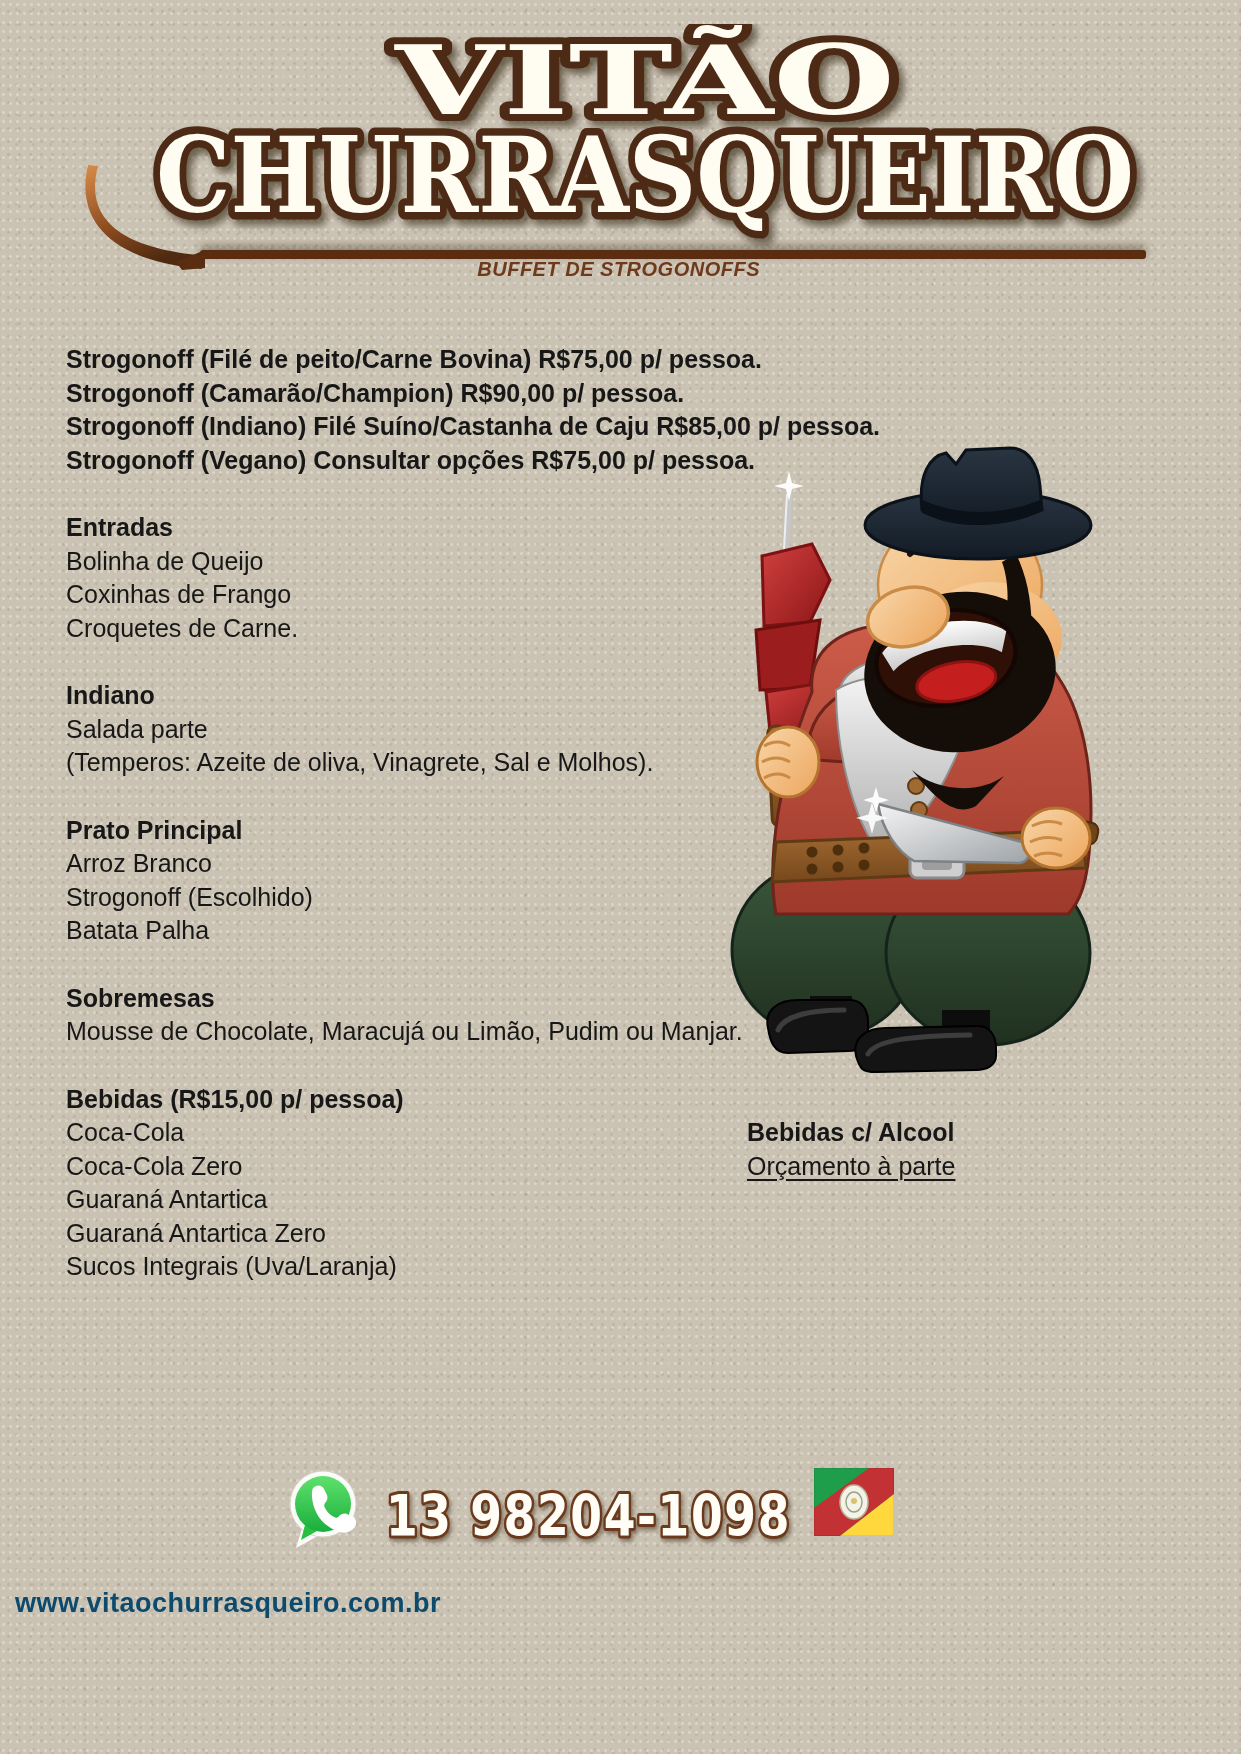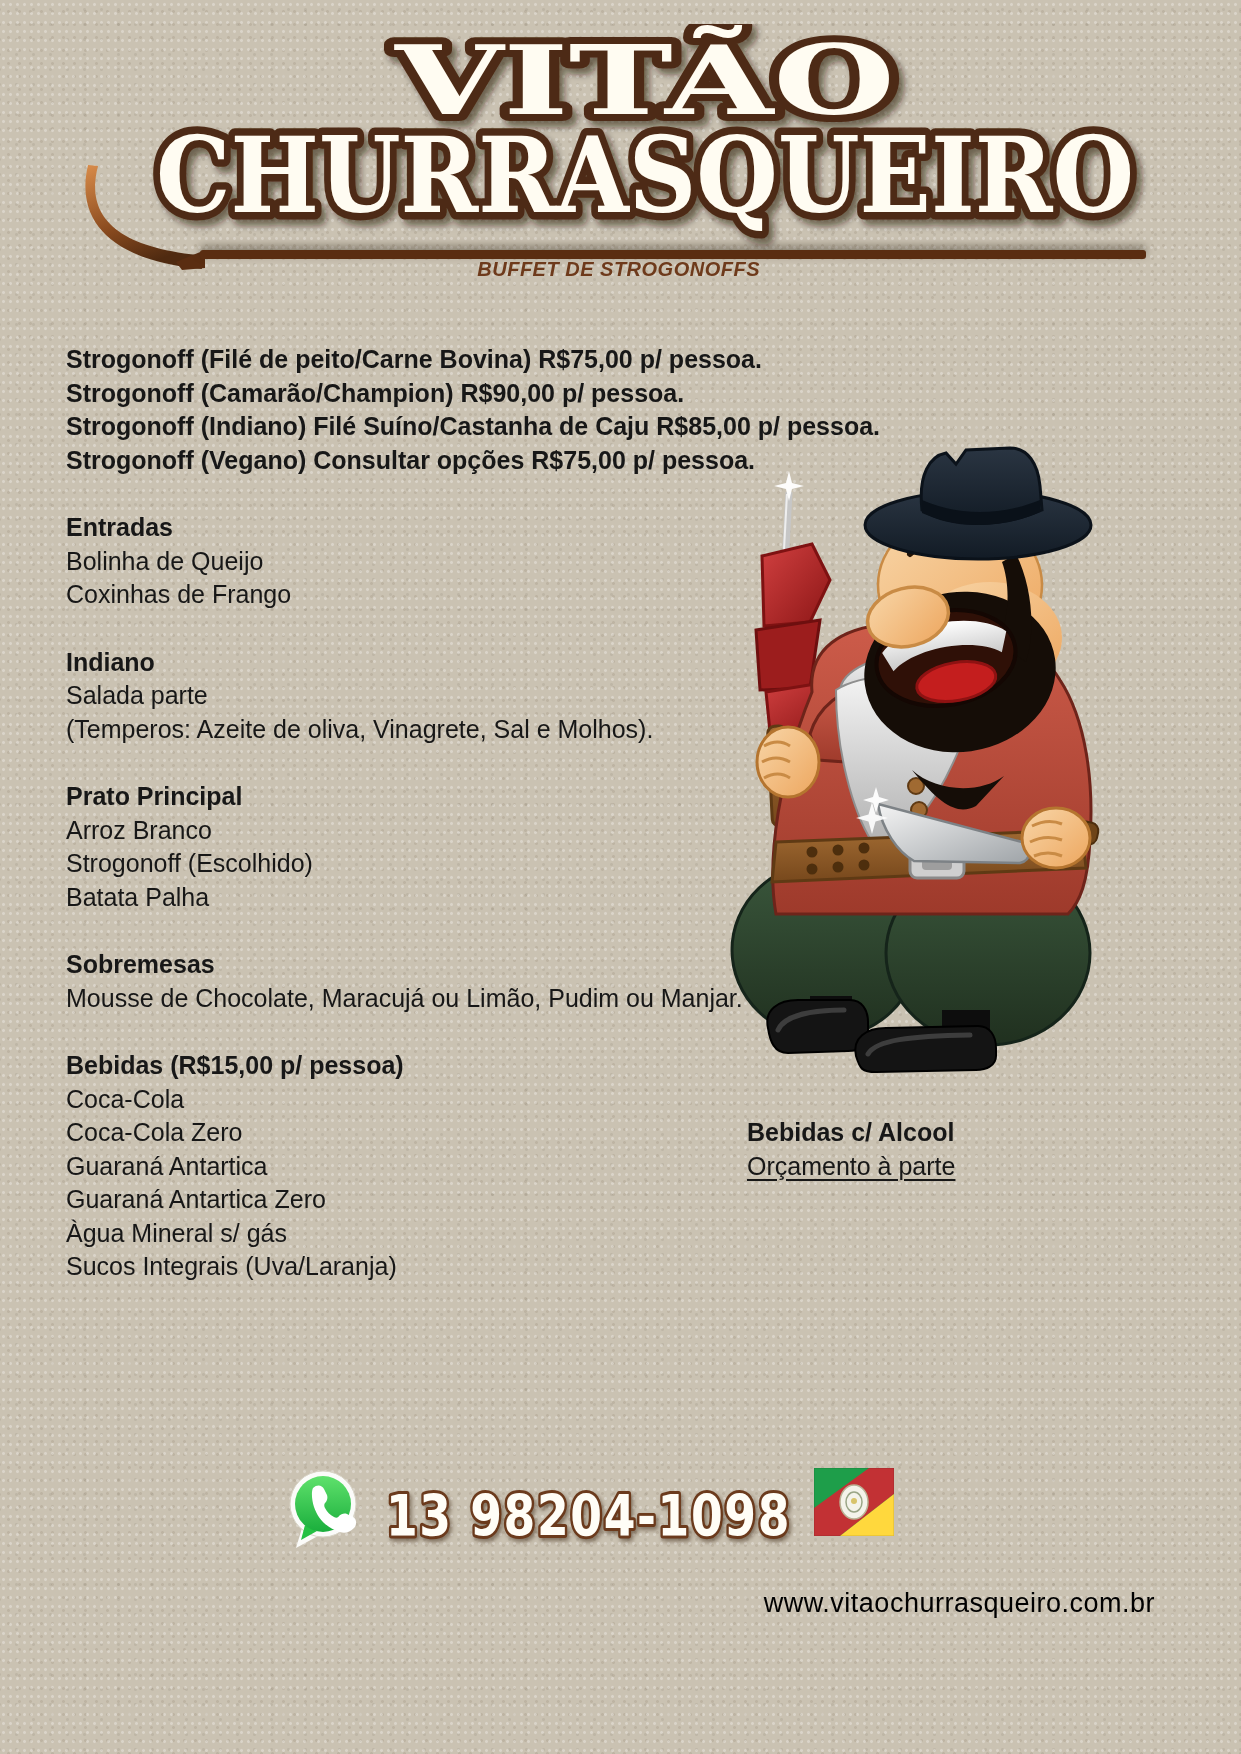--- a/index.html
+++ b/index.html
@@ -41,22 +41,22 @@
   #alcohol-col{
     left:747px;top:1116px;width:300px;
     font-size:25px;line-height:33.5px;white-space:nowrap;
   }
   #alcohol-note{text-decoration:underline;text-underline-offset:4px;text-decoration-thickness:2px;}
   
   #whatsapp-icon{left:288px;top:1468px;width:70px;height:84px;}
   #phone-svg{left:378px;top:1474px;width:440px;height:86px;}
   #flag-icon{left:814px;top:1468px;width:80px;height:68px;}
   #website{
-    left:15px;top:1588px;width:1140px;text-align:right;
-    font-weight:400;font-size:27px;letter-spacing:.5px;color:#000000;
+    left:15px;top:1588px;width:1140px;text-align:left;
+    font-weight:700;font-size:27px;letter-spacing:.5px;color:#0c4a6e;
   }
   
   #mascot{left:660px;top:390px;width:440px;height:690px;}
 </style>
 </head>
 <body>
 
 <svg id="logo-svg" class="abs" viewBox="0 0 1241 250">
   <defs>
     <linearGradient id="hornGrad" x1="0" y1="0" x2="0.4" y2="1">
@@ -86,20 +86,21 @@
     <div class="bold">Strogonoff (Filé de peito/Carne Bovina) R$75,00 p/ pessoa.</div>
     <div class="bold">Strogonoff (Camarão/Champion) R$90,00 p/ pessoa.</div>
     <div class="bold">Strogonoff (Indiano) Filé Suíno/Castanha de Caju R$85,00 p/ pessoa.</div>
     <div class="bold">Strogonoff (Vegano) Consultar opções R$75,00 p/ pessoa.</div>
   </div>
 
   <div class="menu-section">
     <div class="bold">Entradas</div>
     <div>Bolinha de Queijo</div>
     <div>Coxinhas de Frango</div>
+    <div>Croquetes de Carne.</div>
   </div>
 
   <div class="menu-section">
     <div class="bold">Indiano</div>
     <div>Salada parte</div>
     <div>(Temperos: Azeite de oliva, Vinagrete, Sal e Molhos).</div>
   </div>
 
   <div class="menu-section">
     <div class="bold">Prato Principal</div>
@@ -112,21 +113,20 @@
     <div class="bold">Sobremesas</div>
     <div>Mousse de Chocolate, Maracujá ou Limão, Pudim ou Manjar.</div>
   </div>
 
   <div class="menu-section">
     <div class="bold">Bebidas (R$15,00 p/ pessoa)</div>
     <div>Coca-Cola</div>
     <div>Coca-Cola Zero</div>
     <div>Guaraná Antartica</div>
     <div>Guaraná Antartica Zero</div>
-    <div>Àgua Mineral s/ gás</div>
     <div>Sucos Integrais (Uva/Laranja)</div>
   </div>
 </div>
 
 <div id="alcohol-col" class="abs">
   <div class="bold">Bebidas c/ Alcool</div>
   <div id="alcohol-note">Orçamento à parte</div>
 </div>
 
 <svg id="mascot" class="abs" viewBox="0 0 440 690">

